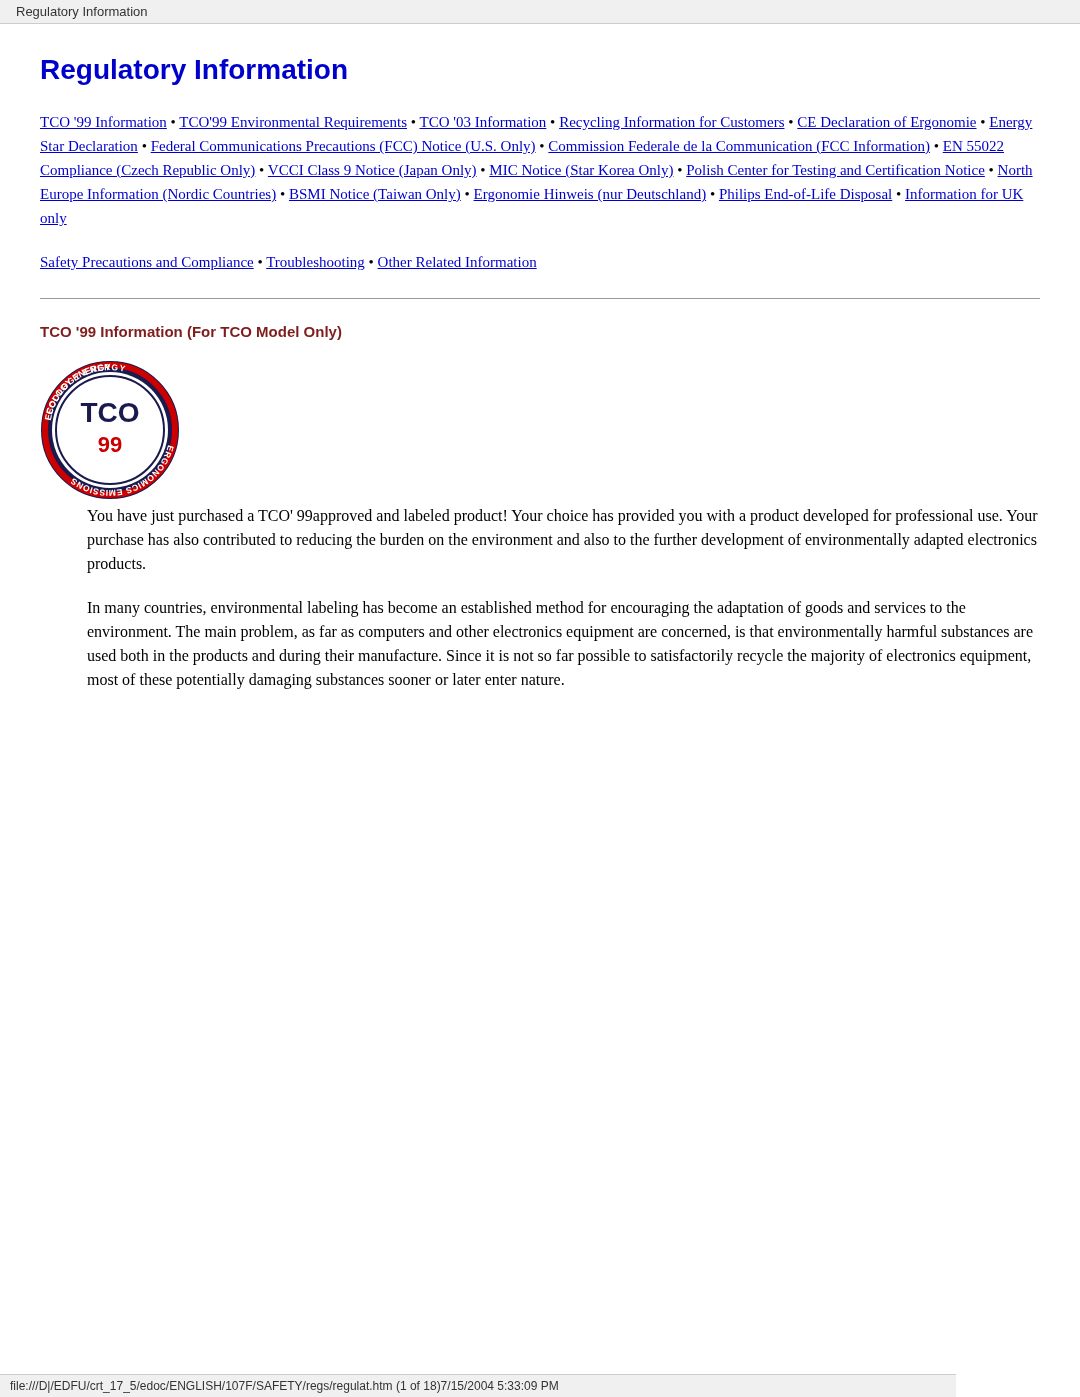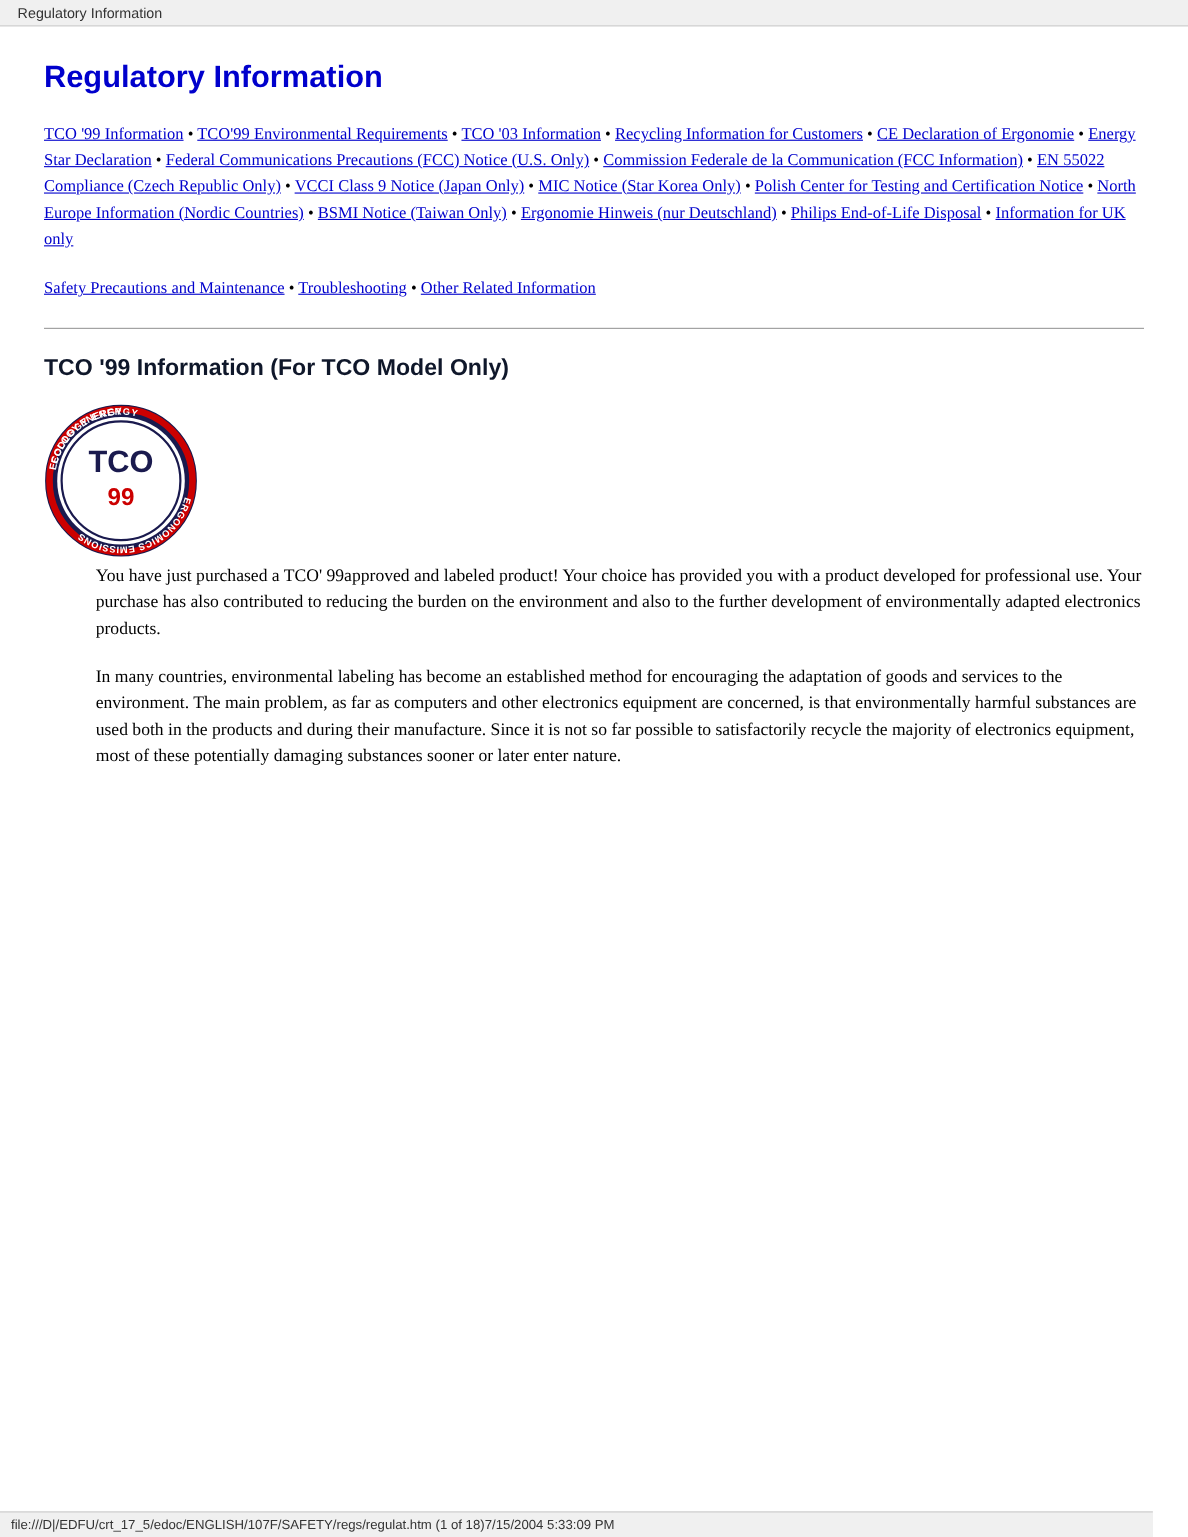--- a/index.html
+++ b/index.html
@@ -65,23 +65,23 @@
       text-decoration: underline;
     }
 
     hr {
       border: none;
       border-top: 1px solid #999;
       margin: 20px 0 24px 0;
     }
 
     .section-title {
-      color: #0f172a;
+      color: #7f1d1d;
       font-weight: bold;
-      font-size: 21px;
+      font-size: 15px;
       font-family: Arial, sans-serif;
       margin-bottom: 20px;
     }
 
     .congratulations {
       color: #cc6600;
       font-weight: bold;
       font-size: 16px;
       font-family: Arial, sans-serif;
       margin-bottom: 14px;
@@ -100,21 +100,21 @@
       font-size: 16px;
       line-height: 1.5;
       margin-bottom: 20px;
       color: #000;
     }
 
     .footer-bar {
       position: fixed;
       bottom: 0;
       left: 0;
-      width: 1048px;
+      width: 956px;
       background: #f0f0f0;
       border-top: 1px solid #ccc;
       padding: 4px 10px;
       font-size: 12px;
       font-family: Arial, sans-serif;
       color: #333;
     }
 
     
     .tco-badge {
@@ -163,21 +163,21 @@
     <a href="#">BSMI Notice (Taiwan Only)</a>
     <span class="separator"> • </span>
     <a href="#">Ergonomie Hinweis (nur Deutschland)</a>
     <span class="separator"> • </span>
     <a href="#">Philips End-of-Life Disposal</a>
     <span class="separator"> • </span>
     <a href="#">Information for UK only</a>
   </div>
 
   <div class="secondary-links">
-    <a href="#">Safety Precautions and Maintenance</a>
+    <a href="#">Safety Precautions and Compliance</a>
     <span class="separator"> • </span>
     <a href="#">Troubleshooting</a>
     <span class="separator"> • </span>
     <a href="#">Other Related Information</a>
   </div>
 
   <hr>
 
   <div class="section-title">TCO '99 Information (For TCO Model Only)</div>
 

